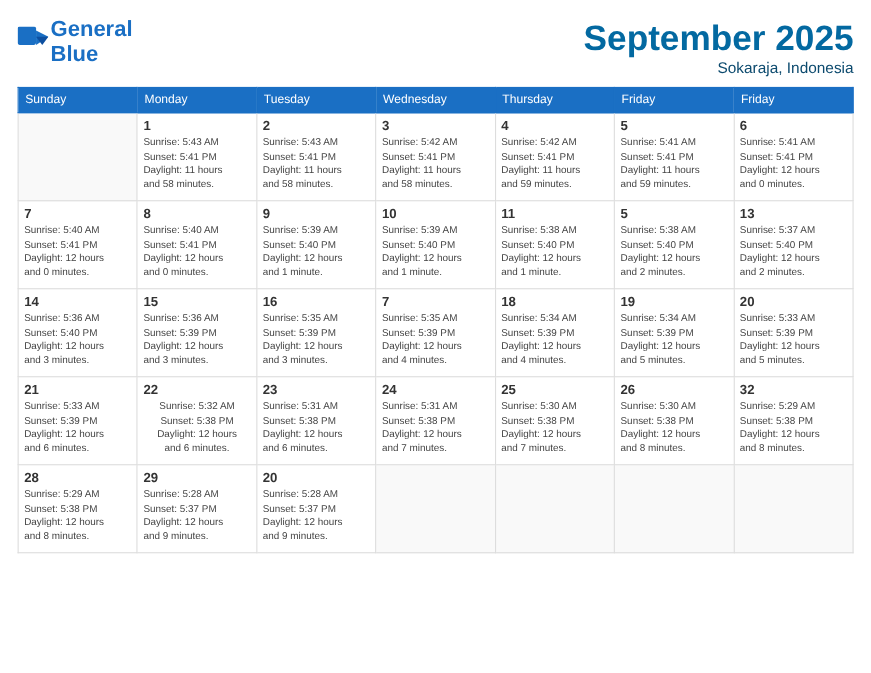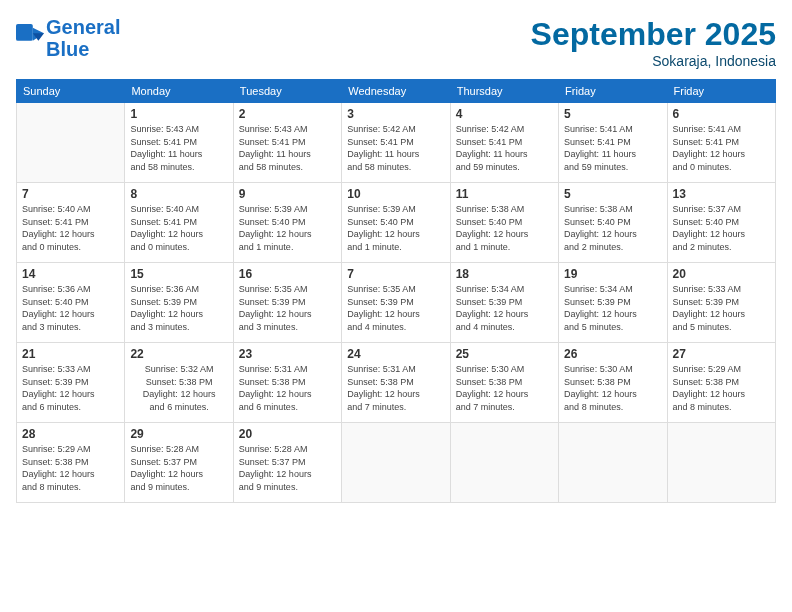--- a/index.html
+++ b/index.html
@@ -308,21 +308,21 @@
 and 7 minutes.</div>
           </td>
           <td>
             <span class="day-num">26</span>
             <div class="day-info" style="white-space: pre-line;">Sunrise: 5:30 AM
 Sunset: 5:38 PM
 Daylight: 12 hours
 and 8 minutes.</div>
           </td>
           <td>
-            <span class="day-num">27</span>
+            <span class="day-num">32</span>
             <div class="day-info" style="white-space: pre-line;">Sunrise: 5:29 AM
 Sunset: 5:38 PM
 Daylight: 12 hours
 and 8 minutes.</div>
           </td>
         </tr>
         <tr>
           <td>
             <span class="day-num">28</span>
             <div class="day-info" style="white-space: pre-line;">Sunrise: 5:29 AM

